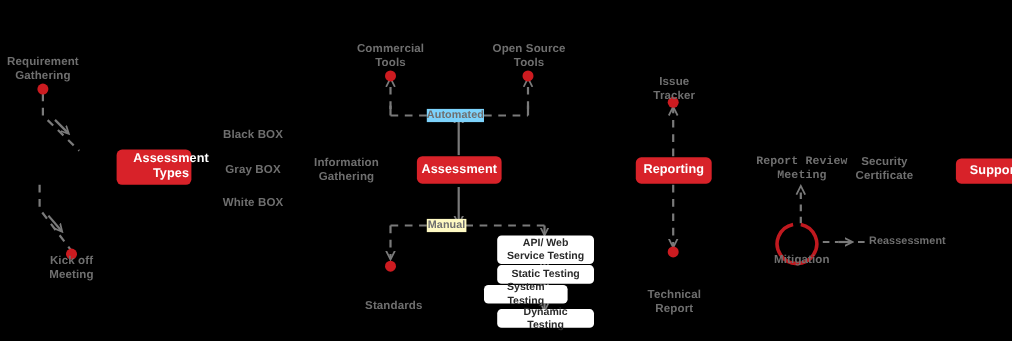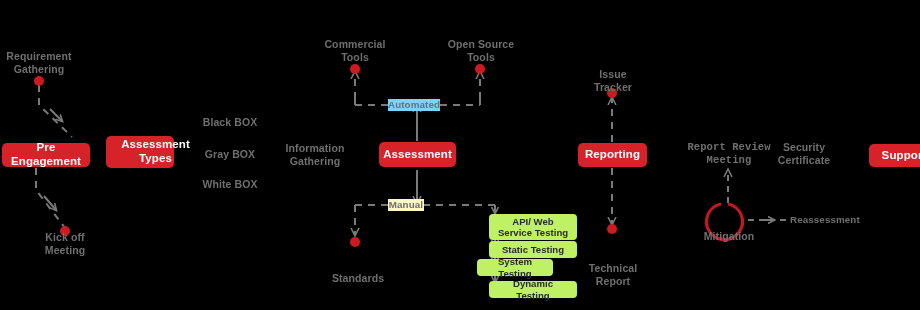--- a/index.html
+++ b/index.html
@@ -31,33 +31,32 @@
     font-size: 11.5px;
     font-weight: 600;
     line-height: 1.18;
     letter-spacing: .1px;
     box-sizing: border-box;
     padding: 2px 6px;
   }
 
   
   .yellowbox {
-    background: #bef264;
+    background: #ffffff;
     color: #2a2a2a;
     border-radius: 4px;
     display: flex;
     align-items: center;
     justify-content: center;
     text-align: center;
     font-size: 9.6px;
     font-weight: 700;
     line-height: 1.15;
     box-sizing: border-box;
     padding: 1px 8px;
-    margin-left: 37px;
   }
 
   
   .cap {
     color: #6f6f6f;
     font-size: 10.5px;
     font-weight: 700;
     line-height: 1.22;
     text-align: center;
     letter-spacing: .1px;
@@ -218,21 +217,20 @@
 
   <div class="abs cap" style="left:272px; top:142px; width:86px;">Information
 Gathering</div>
 
   <div class="abs cap small" style="left:388px; top:99px; width:52px; background:#7dd3fc;">Automated</div>
 
   <div class="abs cap small" style="left:388px; top:199px; width:36px; background:#fef9c3;">Manual</div>
 
   <div class="abs cap small" style="left:790px; top:214px; width:84px; text-align:left;">Reassessment</div>
 
-  <div class="abs redbox" style="left:2px;   top:143px; width:88px;  height:24px;">Pre Engagement</div>
 
   <div class="abs redbox" style="left:106px; top:136px; width:68px;  height:32px;padding-left:37px;">Assessment
 Types</div>
 
   <div class="abs redbox" style="left:379px; top:142px; width:77px;  height:25px;">Assessment</div>
 
   <div class="abs redbox" style="left:578px; top:143px; width:69px;  height:24px;">Reporting</div>
 
   <div class="abs redbox" style="left:869px; top:144px; width:70px;  height:23px;">Support</div>
 

